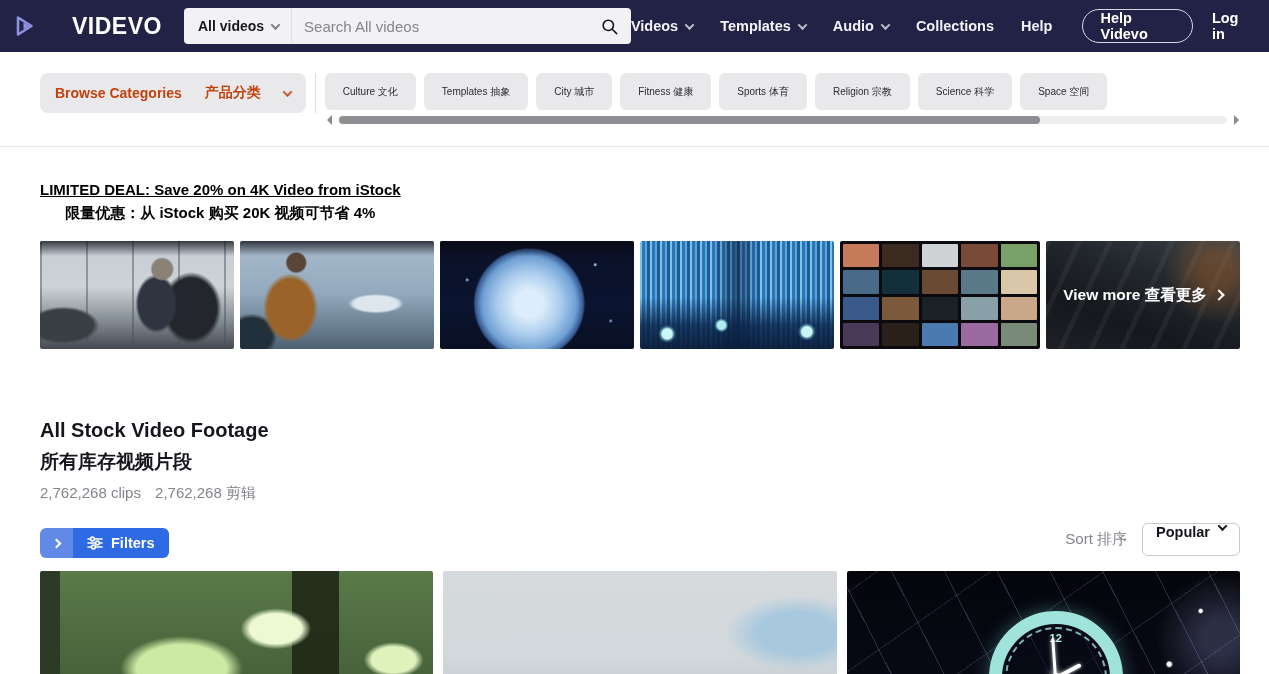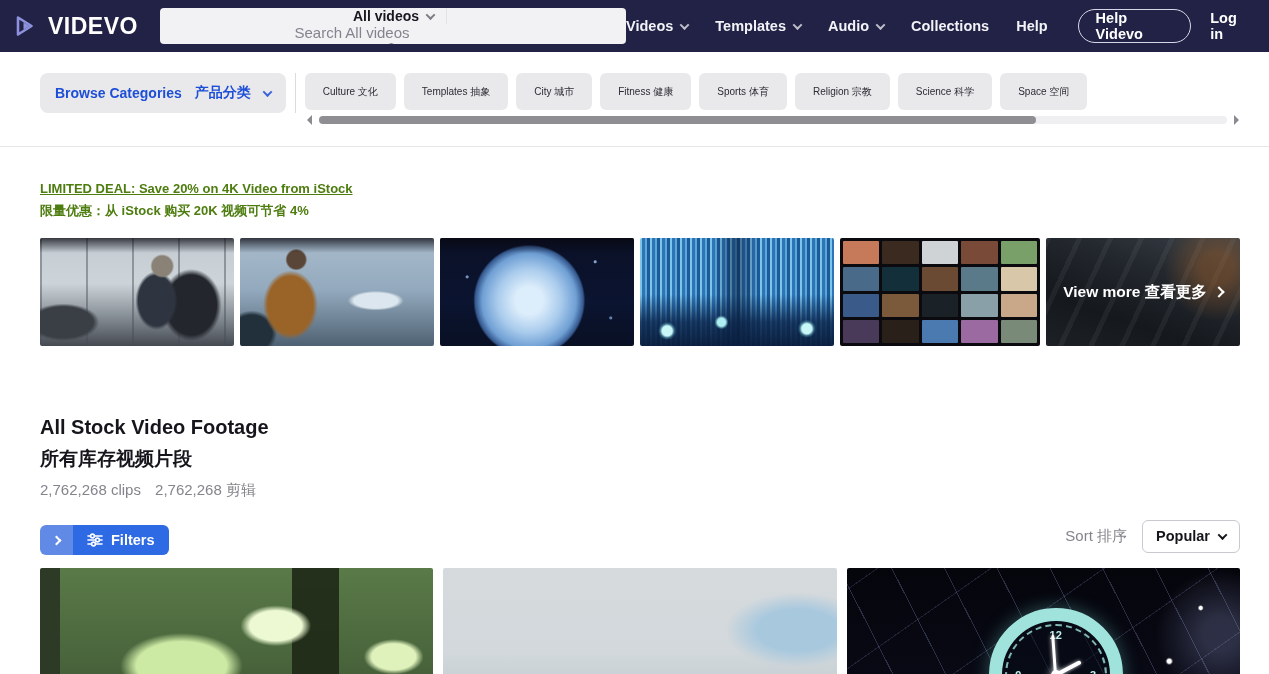--- a/index.html
+++ b/index.html
@@ -3,23 +3,23 @@
 <meta charset="utf-8">
 <style>
   * { margin:0; padding:0; box-sizing:border-box; }
   html,body { width:1269px; height:674px; overflow:hidden; background:#fff;
     font-family:"Liberation Sans", sans-serif; }
 
   
   .navbar { height:52px; background:#212245; display:flex; align-items:center;
     padding:0 18px 0 14px; color:#fff; }
   .logo { display:flex; align-items:center; gap:7px; cursor:pointer; }
-  .logo-text { font-size:23px; font-weight:800; letter-spacing:.5px; color:#fff; }
+  .logo-text { font-size:23px; font-weight:800; letter-spacing:.5px; color:#fff;margin-left:24px; }
   .searchbar { margin-left:22px; width:497px; height:36px; background:#f2f2f4;
-    border-radius:4px; display:flex; align-items:center; overflow:hidden;flex-direction:column; }
+    border-radius:4px; display:flex; align-items:center; overflow:hidden; }
   .scope { display:flex; align-items:center; gap:8px; padding:0 12px 0 14px;
     height:100%; color:#17171f; font-size:14px; font-weight:700; cursor:pointer;
     border-right:1px solid #e2e2e6; }
   .searchbar input { flex:1; border:none; outline:none; background:transparent;
     font-size:15px; color:#33333c; padding:0 10px 0 12px;
     font-family:"Liberation Sans", sans-serif; }
   .searchbar input::placeholder { color:#84848e; }
   .search-btn { padding:0 12px; height:100%; display:flex; align-items:center;
     cursor:pointer; }
   .nav-links { margin-left:auto; display:flex; align-items:center; gap:27px;
@@ -31,22 +31,22 @@
   .login { margin-left:19px; font-size:14.5px; font-weight:700; cursor:pointer; }
 
   .chev { width:7px; height:7px; border-right:2px solid currentColor;
     border-bottom:2px solid currentColor; display:inline-block;
     transform:rotate(45deg) translate(-1px,-1px); opacity:.75; }
   .chev.right { transform:rotate(-45deg); opacity:1; }
 
   
   .cat-row { display:flex; align-items:flex-start; padding:21px 0 0 40px; }
   .browse-btn { height:40px; background:#e9e9eb; border-radius:8px;
-    display:flex; align-items:center; gap:13px; padding:0 15px; font-size:14px;
-    font-weight:700; color:#1d4ed8; cursor:pointer; white-space:nowrap; }
+    display:flex; align-items:center; gap:23px; padding:0 15px; font-size:14px;
+    font-weight:700; color:#c2410c; cursor:pointer; white-space:nowrap; }
   .browse-btn .chev { opacity:.85; }
   .v-div { width:1px; height:40px; background:#dcdce0; margin:0 9px; flex:none; }
   .chips-zone { flex:1; overflow:hidden; }
   .chips { display:flex; gap:8px; }
   .chip { height:37px; background:#e9e9eb; border-radius:6px; display:flex;
     align-items:center; padding:0 18px; font-size:10px; color:#2c2c34;
     cursor:pointer; white-space:nowrap; flex:none; }
   .hscroll { display:flex; align-items:center; gap:7px; margin:5px 30px 0 2px; }
   .tri { width:0; height:0; border:5px solid transparent; cursor:pointer; }
   .tri.left  { border-right-color:#8a8a90; border-left:none; }
@@ -55,21 +55,21 @@
   .thumb { position:absolute; left:0; top:0; height:8px; width:79%;
     background:#8f8f93; border-radius:4px; cursor:grab; }
 
   .page-div { border:none; border-top:1px solid #e7e7ea; margin-top:21px; }
 
   
   .sponsored-row { display:flex; justify-content:space-between;
     align-items:flex-end; padding:34px 29px 0 40px; }
   .sponsored-label { font-size:14.5px; color:#9b9ba3; font-weight:700;
     margin-bottom:1px; }
-  .promo { text-align:left; color:#4d7c0f; font-size:13px; font-weight:700; }
+  .promo { text-align:center; color:#000000; font-size:15px; font-weight:700; }
   .promo .l1 { text-decoration:underline; cursor:pointer; display:block;
     margin-bottom:6px; }
   .promo .l2 { cursor:pointer; display:block; }
 
   
   .carousel { display:flex; gap:6px; margin-top:18px; padding:0 29px 0 40px; }
   .tile { flex:1; height:108px; border-radius:2px; position:relative;
     overflow:hidden; cursor:pointer; }
   .cap { position:absolute; left:0; top:0; right:0; height:15px;
     background:linear-gradient(180deg, rgba(8,8,16,.75), rgba(8,8,16,0)); }
@@ -134,21 +134,21 @@
     margin-top:17px; }
   .filters-btn { display:flex; height:30px; border-radius:6px; overflow:hidden;
     cursor:pointer;margin-top:8px; }
   .filters-toggle { width:33px; background:#6189e6; display:flex;
     align-items:center; justify-content:center; color:#fff; }
   .filters-main { background:#2d6ae3; color:#fff; display:flex;
     align-items:center; gap:8px; padding:0 14px; font-size:14.5px; font-weight:700; }
   .sort-group { display:flex; align-items:center; gap:15px; }
   .sort-label { font-size:15px; color:#84848c; }
   .sort-select { height:33px; background:#fff; border:1px solid #c9c9cf;
-    border-radius:6px; display:flex; align-items:center; gap:9px; padding:0 13px;
+    border-radius:6px; display:flex; align-items:flex-start; gap:9px; padding:0 13px;
     font-size:14.5px; font-weight:700; color:#15151c; cursor:pointer; }
   .sort-select .chev { opacity:1; border-width:2px; }
 
   
   .grid { display:flex; gap:10px; margin-top:13px; padding:0 29px 0 40px; }
   .gtile { flex:1; height:222px; position:relative; overflow:hidden;
     cursor:pointer; border-radius:2px; }
   .g1 { background:
     radial-gradient(ellipse 70px 26px at 14% 82%, #d9f2b0 0 60%, transparent 72%),
     radial-gradient(ellipse 90px 48px at 36% 44%, #cdeaa4 0 50%, transparent 68%),

